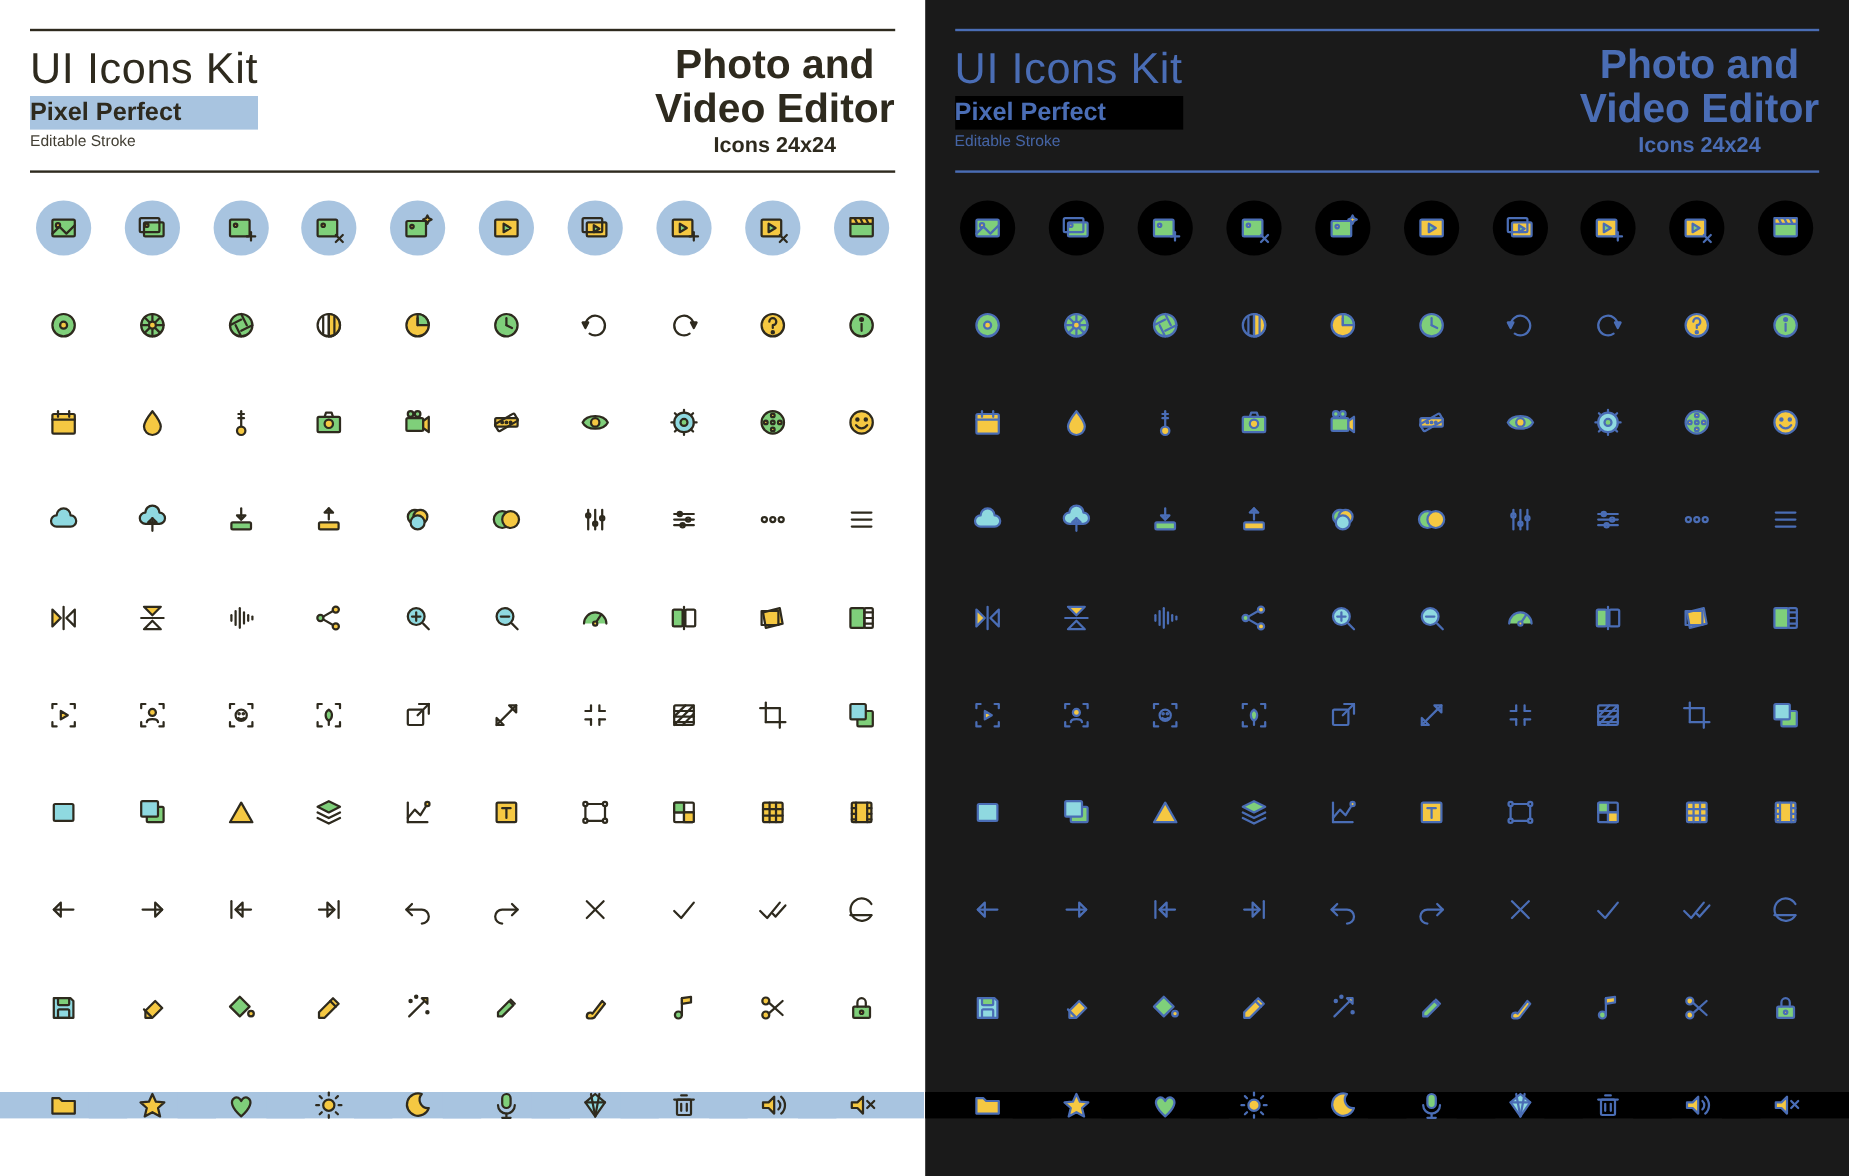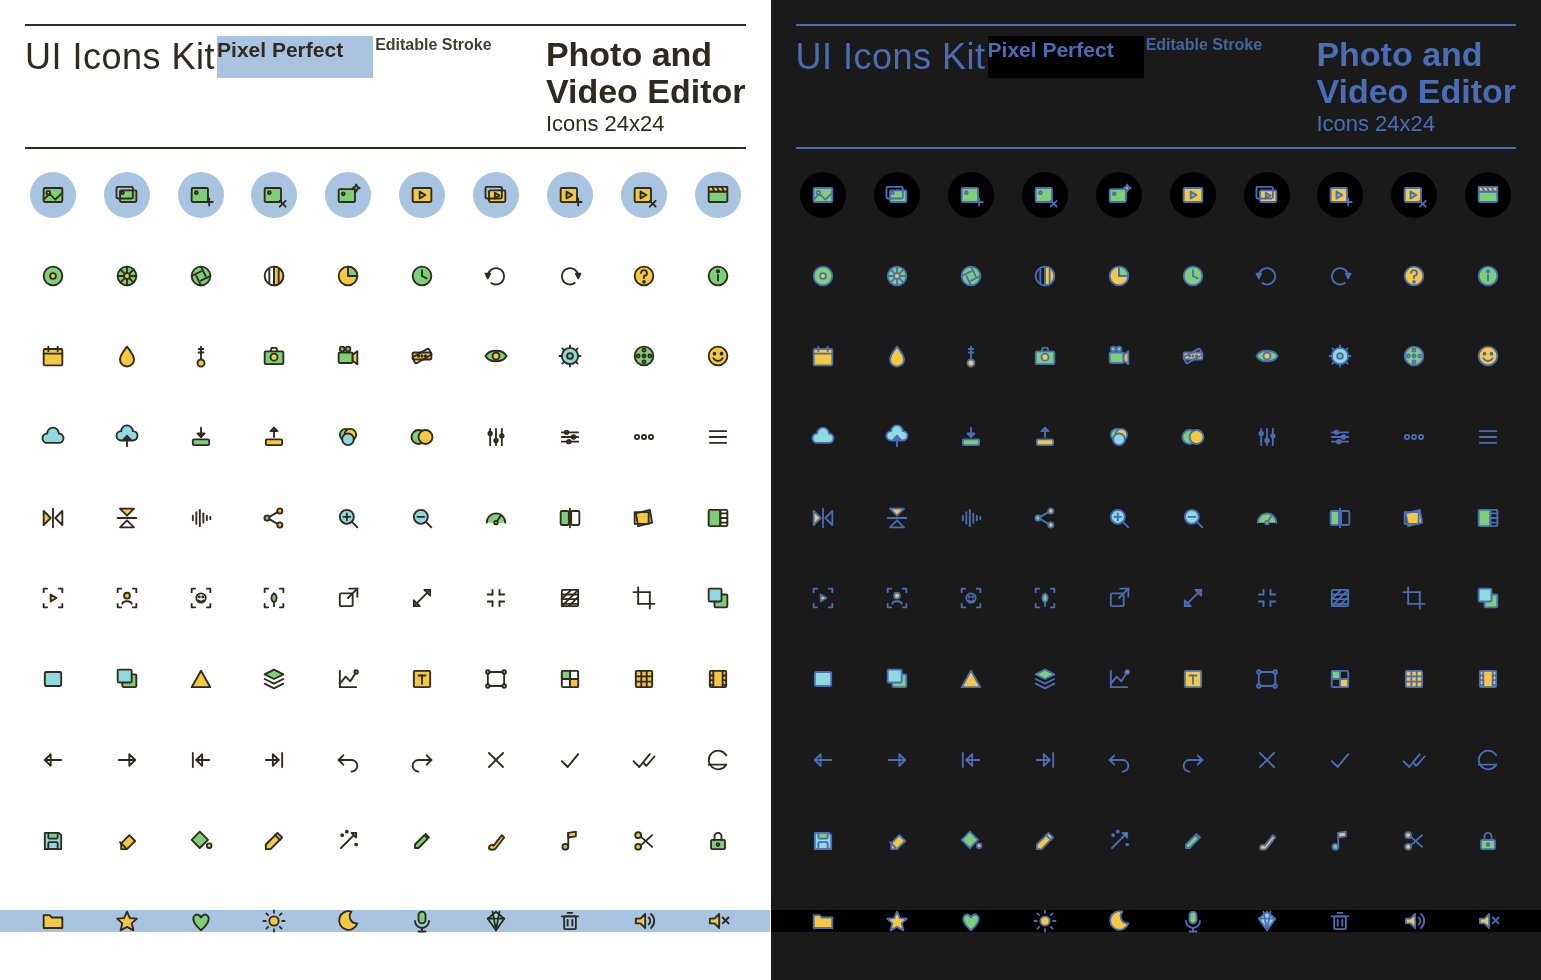--- a/index.html
+++ b/index.html
@@ -4,29 +4,29 @@
 <style>
 *{margin:0;padding:0;box-sizing:border-box}
 body{font-family:Arial,Helvetica,sans-serif;display:flex;width:1541px;height:980px}
 .panel{width:50%;padding:20px 25px;display:flex;flex-direction:column}
 .light{background:#fff;color:#2e2a1e}
 .dark{background:#1a1a1a;color:#4a6db5}
 .hr{height:2px;margin:4px 0}
 .light .hr{background:#2e2a1e}
 .dark .hr{background:#4a6db5}
 .header{display:flex;justify-content:space-between;align-items:flex-start;margin:6px 0}
-.left-block{display:flex;flex-direction:row;gap:2px}
+.left-block{display:flex;flex-direction:column;gap:2px}
 .kit-title{font-size:36px;font-weight:300;letter-spacing:.5px}
 .pixel{font-size:21px;font-weight:600;padding:2px 30px 2px 0}
 .light .pixel{background:#a8c4e0}
 .dark .pixel{background:#000}
-.stroke{font-size:16px;font-weight:700;opacity:.9}
-.right-block{text-align:left}
+.stroke{font-size:13px;font-weight:400;opacity:.9}
+.right-block{text-align:center}
 .main-title{font-size:34px;font-weight:800;line-height:1.1}
-.sub-title{font-size:22px;font-weight:400}
+.sub-title{font-size:18px;font-weight:700}
 .grid{display:grid;grid-template-columns:repeat(10,1fr);gap:22px 18px;margin-top:22px;flex:1}
 .cell{display:flex;align-items:center;justify-content:center;height:40px}
 .circ{width:46px;height:46px;border-radius:50%;display:flex;align-items:center;justify-content:center}
 .light .circ{background:#a8c4e0}
 .dark .circ{background:#000}
 svg{width:28px;height:28px;display:block}
 .last-row-bg{position:relative}
 .light .last-row-bg::before{content:"";position:absolute;left:-25px;right:-25px;top:50%;height:22px;background:#a8c4e0;transform:translateY(-50%);z-index:0}
 .dark .last-row-bg::before{content:"";position:absolute;left:-25px;right:-25px;top:50%;height:22px;background:#000;transform:translateY(-50%);z-index:0}
 .last-row-bg>*{z-index:1;position:relative}

